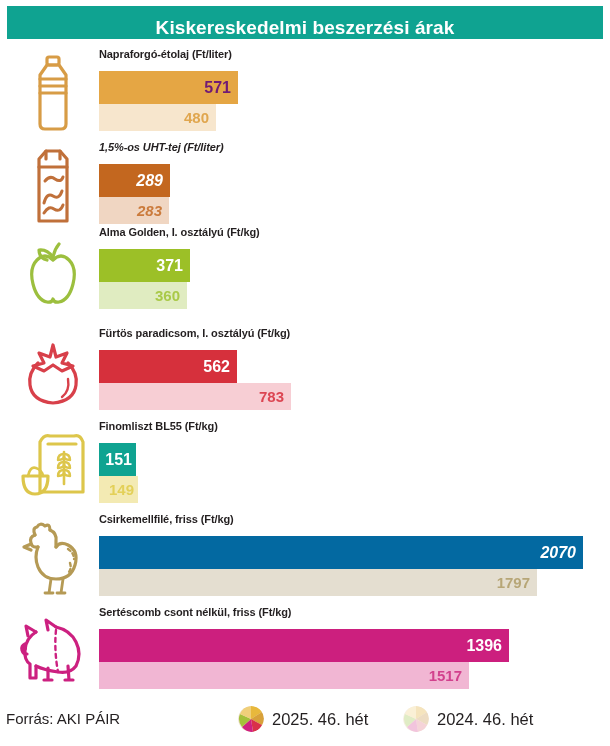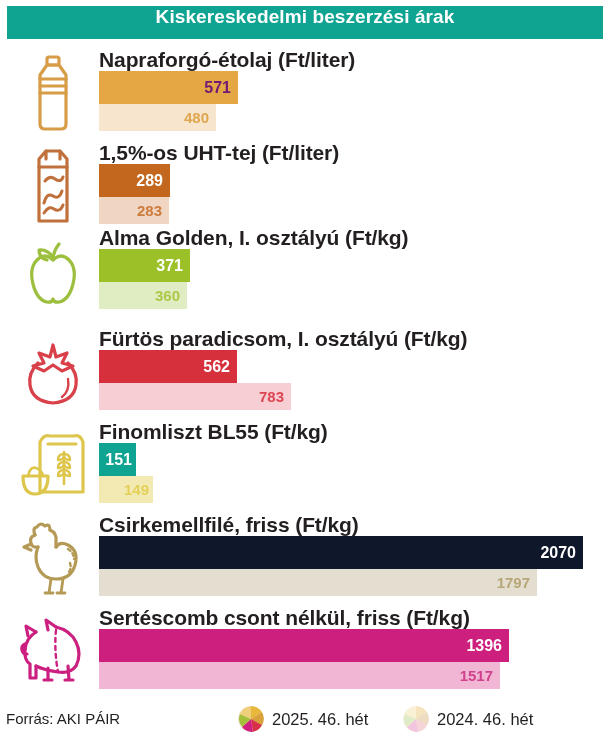--- a/index.html
+++ b/index.html
@@ -17,21 +17,21 @@
 
   
   #header-bar {
     position: absolute;
     left: 7px;
     top: 6px;
     width: 596px;
     height: 33px;
     background: #0fa391;
     display: flex;
-    align-items: flex-start;
+    align-items: flex-end;
     justify-content: center;
   }
   #header-title {
     color: #ffffff;
     font-size: 19px;
     font-weight: bold;
     letter-spacing: 0.1px;
     white-space: nowrap;
   }
 
@@ -58,21 +58,21 @@
   }
   .row-icon svg {
     display: block;
     width: 70px;
     height: 82px;
   }
   .row-label {
     position: absolute;
     left: 99px;
     top: 4px;
-    font-size: 21px;
+    font-size: 11px;
     font-weight: bold;
     color: #231f20;
     white-space: nowrap;
     letter-spacing: -0.1px;
   }
   .bars {
     position: absolute;
     left: 99px;
     top: 27px;
   }
@@ -155,21 +155,21 @@
         <line x1="22" y1="41" x2="48" y2="41"></line>
       </svg>
     </div>
     <div class="row-label">Napraforgó-étolaj (Ft/liter)</div>
     <div class="bars">
       <div class="bar bar-current" style="width:139px;background:#e5a644;color:#701a75;">571</div>
       <div class="bar bar-previous" style="width:117px;background:#f7e6cd;color:#e0a64e;">480</div>
     </div>
   </div>
 
-  <div class="chart-row" style="top:93px;">
+  <div class="chart-row" style="top:93px;font-style:italic;">
     <div class="row-icon">
       <svg viewBox="0 0 70 82" fill="none" stroke="#c0703a" stroke-width="3.2" stroke-linejoin="round" stroke-linecap="round">
         <path d="M21 14 L28 6 L42 6 L49 14 L49 76 L21 76 Z"></path>
         <line x1="21" y1="22" x2="49" y2="22"></line>
         <line x1="28" y1="6" x2="28" y2="14"></line>
         <line x1="42" y1="6" x2="42" y2="14"></line>
         <path d="M26 58 Q29 47 35 51 Q41 55 44 46" stroke-width="3"></path>
         <path d="M26 68 Q31 60 36 64 Q42 68 45 60" stroke-width="3"></path>
         <path d="M27 36 Q32 30 37 34 Q43 38 45 32" stroke-width="3"></path>
       </svg>
@@ -223,41 +223,41 @@
         <path d="M46 38 Q52 38 52 44 Q46 44 46 40" stroke-width="2.4"></path>
         <path d="M46 46 Q40 46 40 52 Q46 52 46 48" stroke-width="2.4"></path>
         <path d="M46 46 Q52 46 52 52 Q46 52 46 48" stroke-width="2.4"></path>
         <path d="M5 52 L30 52 Q30 70 17 70 Q5 70 5 52 Z"></path>
         <path d="M10 52 Q12 42 18 44 Q24 46 25 52" stroke-width="2.6"></path>
       </svg>
     </div>
     <div class="row-label">Finomliszt BL55 (Ft/kg)</div>
     <div class="bars">
       <div class="bar bar-current" style="width:37px;background:#0fa391;color:#ffffff;padding-right:4px;">151</div>
-      <div class="bar bar-previous" style="width:54px;background:#f3eab3;color:#e3d058;padding-right:4px;">149</div>
+      <div class="bar bar-previous" style="width:39px;background:#f3eab3;color:#e3d058;padding-right:4px;">149</div>
     </div>
   </div>
 
   <div class="chart-row" style="top:465px;">
     <div class="row-icon">
       <svg viewBox="0 0 70 82" fill="none" stroke="#b59a55" stroke-width="3.2" stroke-linejoin="round" stroke-linecap="round">
         <path d="M17 18 Q14 11 19 10 Q22 5 27 9 Q32 6 32 13"></path>
         <path d="M32 13 Q39 16 38 24 L38 30"></path>
         <path d="M17 18 Q11 20 13 26 Q14 31 20 30"></path>
         <path d="M13 27 L6 30 L13 33"></path>
         <path d="M20 30 Q16 40 20 50 Q25 62 38 62 Q53 62 57 48 Q61 34 50 28 Q42 24 38 30"></path>
         <path d="M33 62 L31 76 M27 76 L35 76" stroke-width="2.8"></path>
         <path d="M45 62 L43 76 M39 76 L47 76" stroke-width="2.8"></path>
         <path d="M50 32 Q56 36 56 42" stroke-width="2.4" stroke-dasharray="3 3"></path>
         <path d="M52 46 Q54 52 50 56" stroke-width="2.4" stroke-dasharray="3 3"></path>
       </svg>
     </div>
     <div class="row-label">Csirkemellfilé, friss (Ft/kg)</div>
     <div class="bars">
-      <div class="bar bar-current" style="width:484px;background:#0f172a;color:#ffffff;">2070</div>
+      <div class="bar bar-current" style="width:484px;background:#0369a1;color:#ffffff;font-style:italic;">2070</div>
       <div class="bar bar-previous" style="width:438px;background:#e4ded0;color:#b7a677;">1797</div>
     </div>
   </div>
 
   <div class="chart-row" style="top:558px;">
     <div class="row-icon">
       <svg viewBox="0 0 70 82" fill="none" stroke="#cc2080" stroke-width="3.2" stroke-linejoin="round" stroke-linecap="round">
         <path d="M10 26 L8 16 L18 22"></path>
         <path d="M30 20 L28 10 L38 17"></path>
         <path d="M18 22 Q8 28 7 40 Q6 50 12 54 L12 68 M12 68 L18 68 M18 68 L18 56"></path>
@@ -265,21 +265,21 @@
         <path d="M50 56 L51 70 M47 70 L55 70"></path>
         <path d="M38 17 Q52 20 58 32 Q64 44 58 56 Q52 64 40 62 Q26 60 18 56"></path>
         <path d="M7 34 Q3 36 4 40 Q5 44 9 44"></path>
         <circle cx="6" cy="38" r="1.4" fill="#cc2080"></circle>
         <path d="M38 20 Q36 40 40 62" stroke-width="2.4" stroke-dasharray="4 4"></path>
       </svg>
     </div>
     <div class="row-label">Sertéscomb csont nélkül, friss (Ft/kg)</div>
     <div class="bars">
       <div class="bar bar-current" style="width:410px;background:#cc1f7e;color:#ffffff;">1396</div>
-      <div class="bar bar-previous" style="width:401px;background:#f1b6d3;color:#d2418d;">1517</div>
+      <div class="bar bar-previous" style="width:370px;background:#f1b6d3;color:#d2418d;">1517</div>
     </div>
   </div>
 
 </div>
 
 <div id="footer">
   <div id="source-text">Forrás: AKI PÁIR</div>
 
   <div class="legend-item" id="legend-current">
     <span class="legend-swatch">

